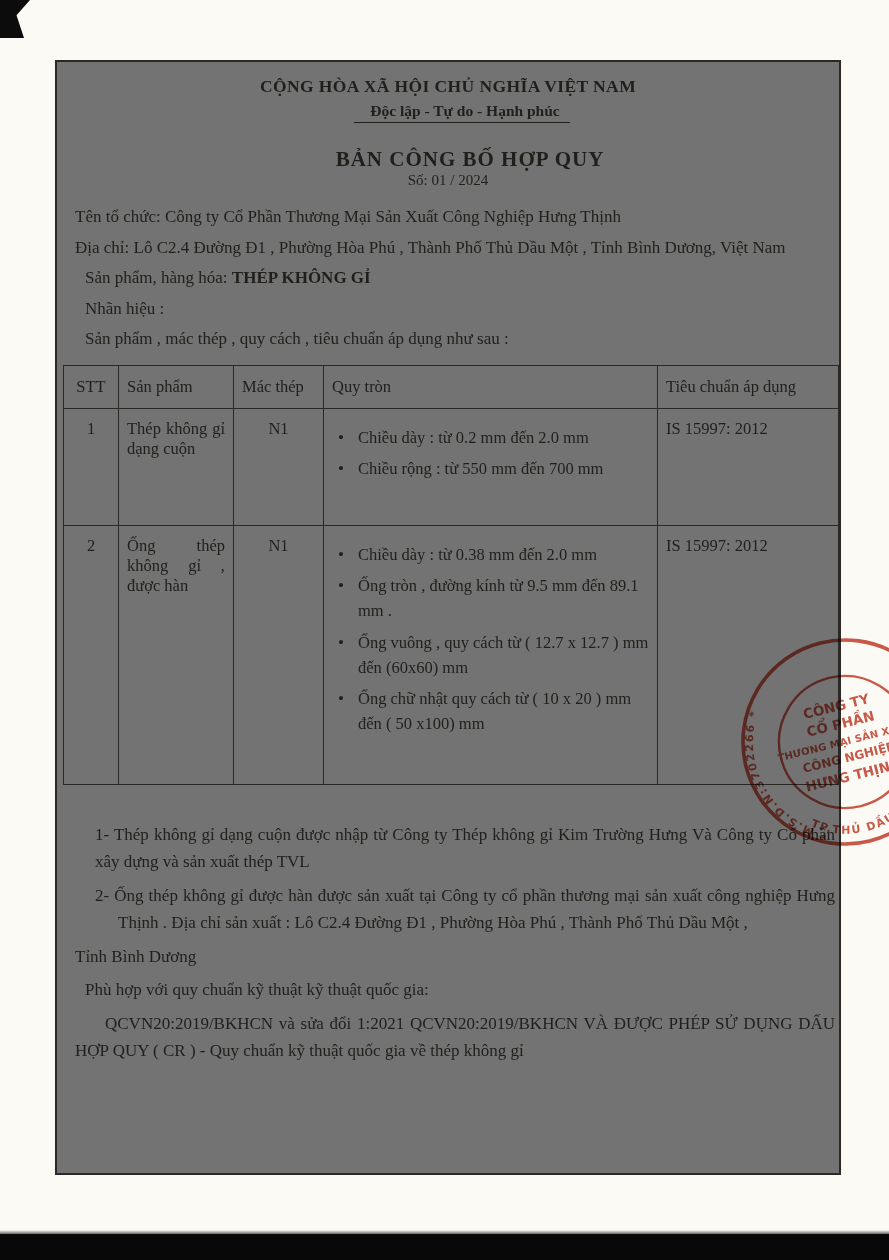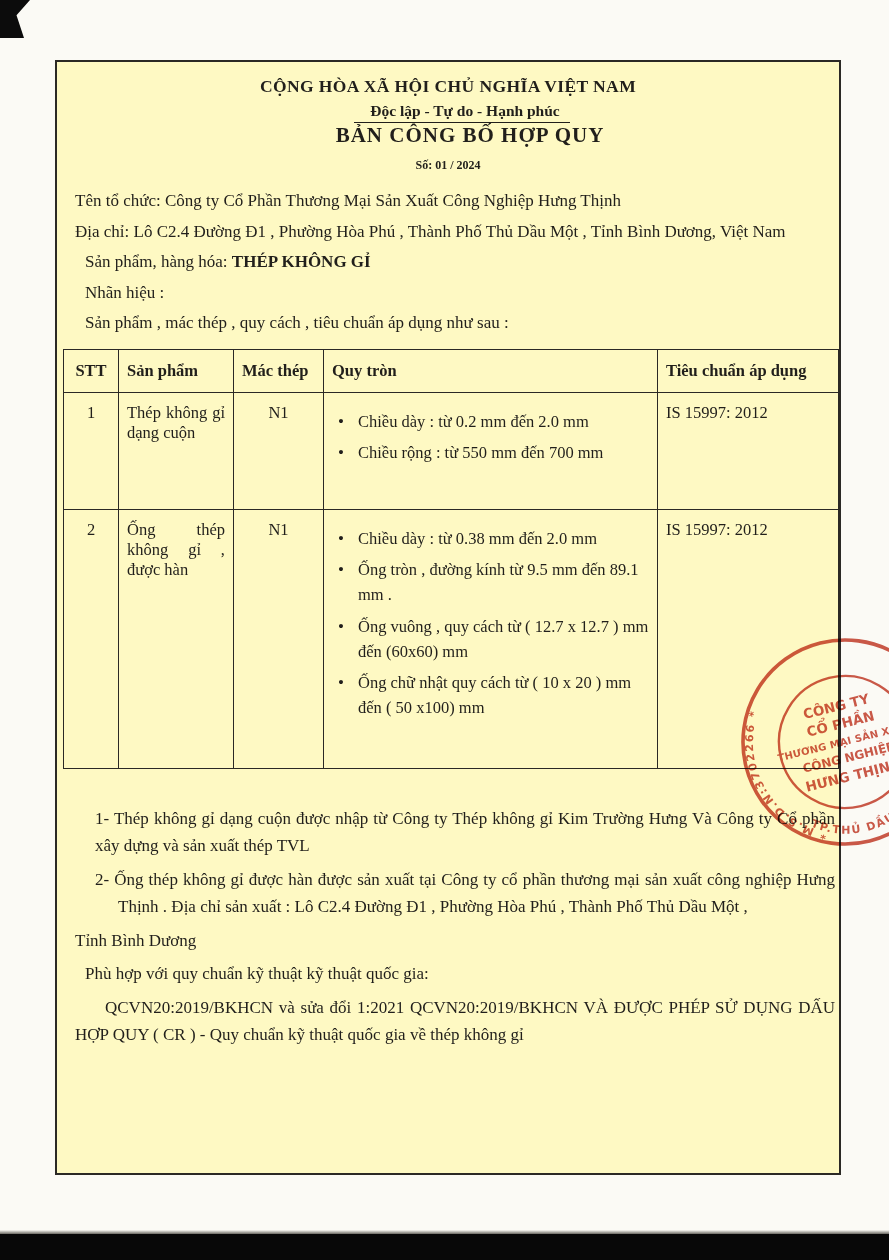--- a/index.html
+++ b/index.html
@@ -10,45 +10,45 @@
     color:#211f1b;
   }
   
   .corner-blob{position:absolute;left:0;top:0;width:30px;height:38px;background:#0c0c0c;
     clip-path:polygon(0 0,100% 0,55% 40%,80% 100%,0 100%);z-index:5;}
   .bottom-band{position:absolute;left:0;bottom:0;width:889px;height:26px;background:#080808;z-index:5;}
   .bottom-edge{position:absolute;left:0;bottom:26px;width:889px;height:4px;background:linear-gradient(#fbfaf5,#6b6962);z-index:5;}
 
   .frame{
     position:absolute;left:55px;top:60px;width:786px;height:1115px;
-    border:2px solid #2b2925;box-sizing:border-box;background:#fef9c3;
+    border:2px solid #2b2925;box-sizing:border-box;background:#737373;
   }
   .center{text-align:center;}
   .nat-header{margin-top:14px;font-weight:bold;font-size:17.5px;letter-spacing:.4px;}
   .motto{margin-top:5px;font-weight:bold;font-size:15.5px;margin-left:28px;}
   .motto .ul{display:inline-block;border-bottom:1.6px solid #211f1b;padding:0 10px 2px 16px;}
-  .doc-title{font-weight:bold;font-size:21px;letter-spacing:1px;padding-left:44px;}
-  .doc-no{margin-top:10px;font-size:12px;font-weight:bold;}
+  .doc-title{margin-top:24px;font-weight:bold;font-size:21px;letter-spacing:1px;padding-left:44px;}
+  .doc-no{font-size:15px;}
 
   .content{padding:14px 20px 0 18px;font-size:17px;line-height:1.62;}
   .content p{margin:0 0 3px 0;}
   .indent-1{padding-left:10px;}
   .bold{font-weight:bold;}
 
   table.spec{
     border-collapse:collapse;table-layout:fixed;
     margin:12px 0 0 6px;width:775px;font-size:16.5px;
   }
   table.spec col.c-stt{width:55px;}
   table.spec col.c-sp{width:115px;}
   table.spec col.c-mt{width:90px;}
   table.spec col.c-qc{width:334px;}
   table.spec col.c-tc{width:181px;}
   table.spec th,table.spec td{border:1.6px solid #2b2925;vertical-align:top;}
-  table.spec th{font-weight:bold;text-align:left;padding:10px 8px;height:22px;vertical-align:middle;}
+  table.spec th{font-weight:normal;text-align:left;padding:10px 8px;height:22px;vertical-align:middle;}
   table.spec th.th-stt{text-align:center;}
   table.spec td{padding:10px 8px;}
   td.stt{text-align:center;}
   td.sp{text-align:justify;padding:10px 12px;}
   td.mt{text-align:center;}
   td.qc{padding:6px 26px 6px 14px;}
   td.tc{padding:10px 10px;}
   tr.r1 td{height:96px;}
   tr.r2 td{height:238px;}
   .q-item{position:relative;padding-left:26px;margin:7px 0;line-height:1.5;}

